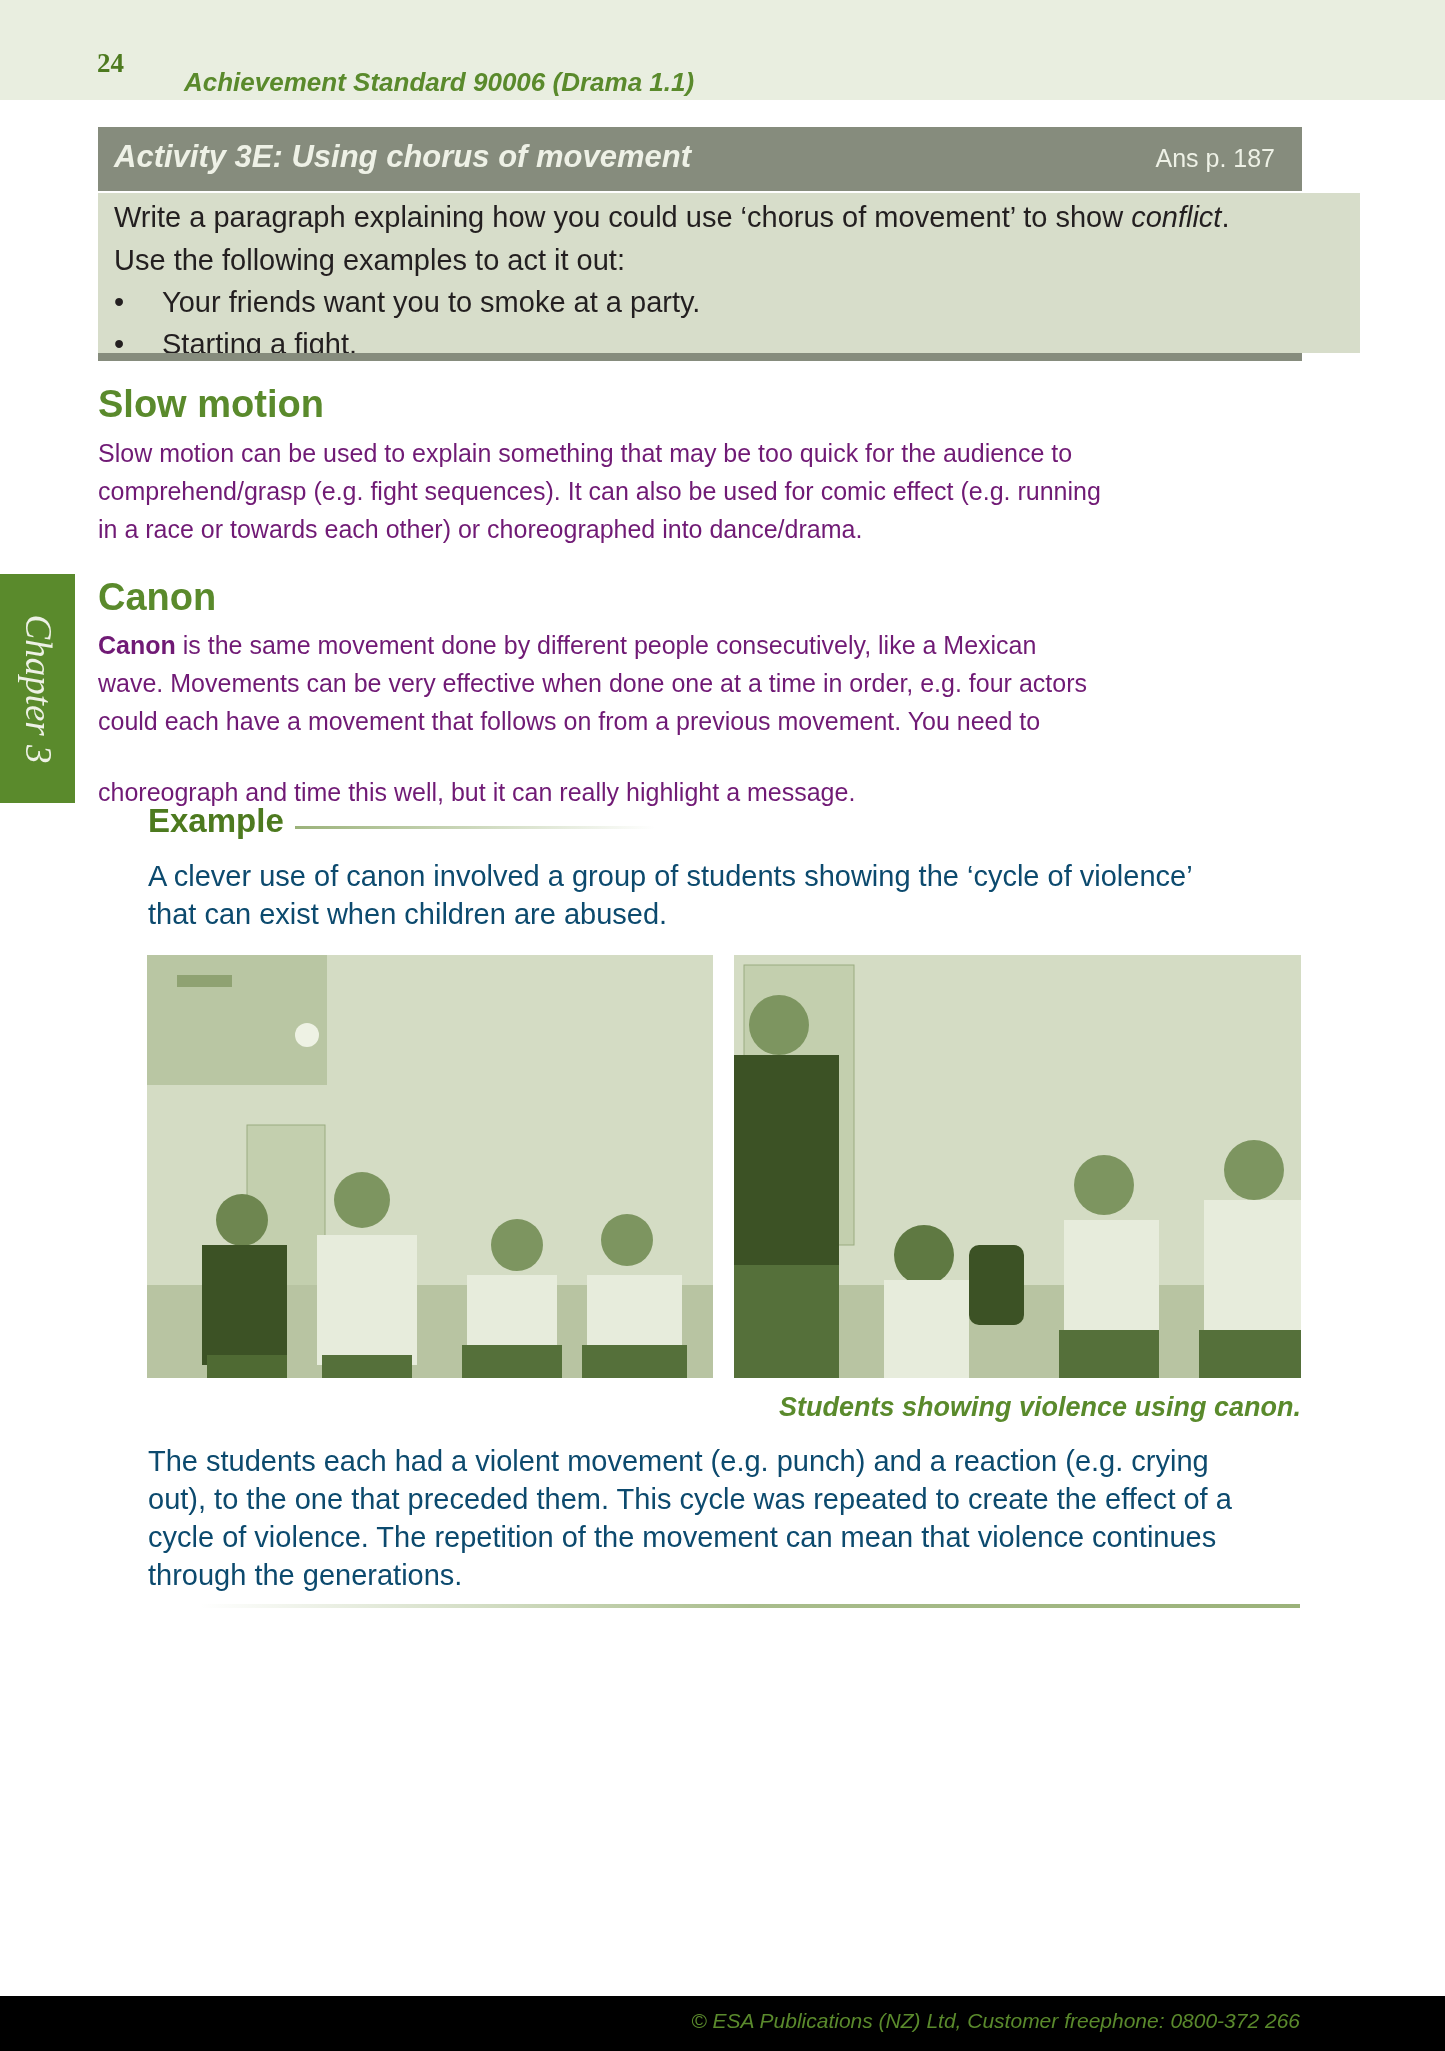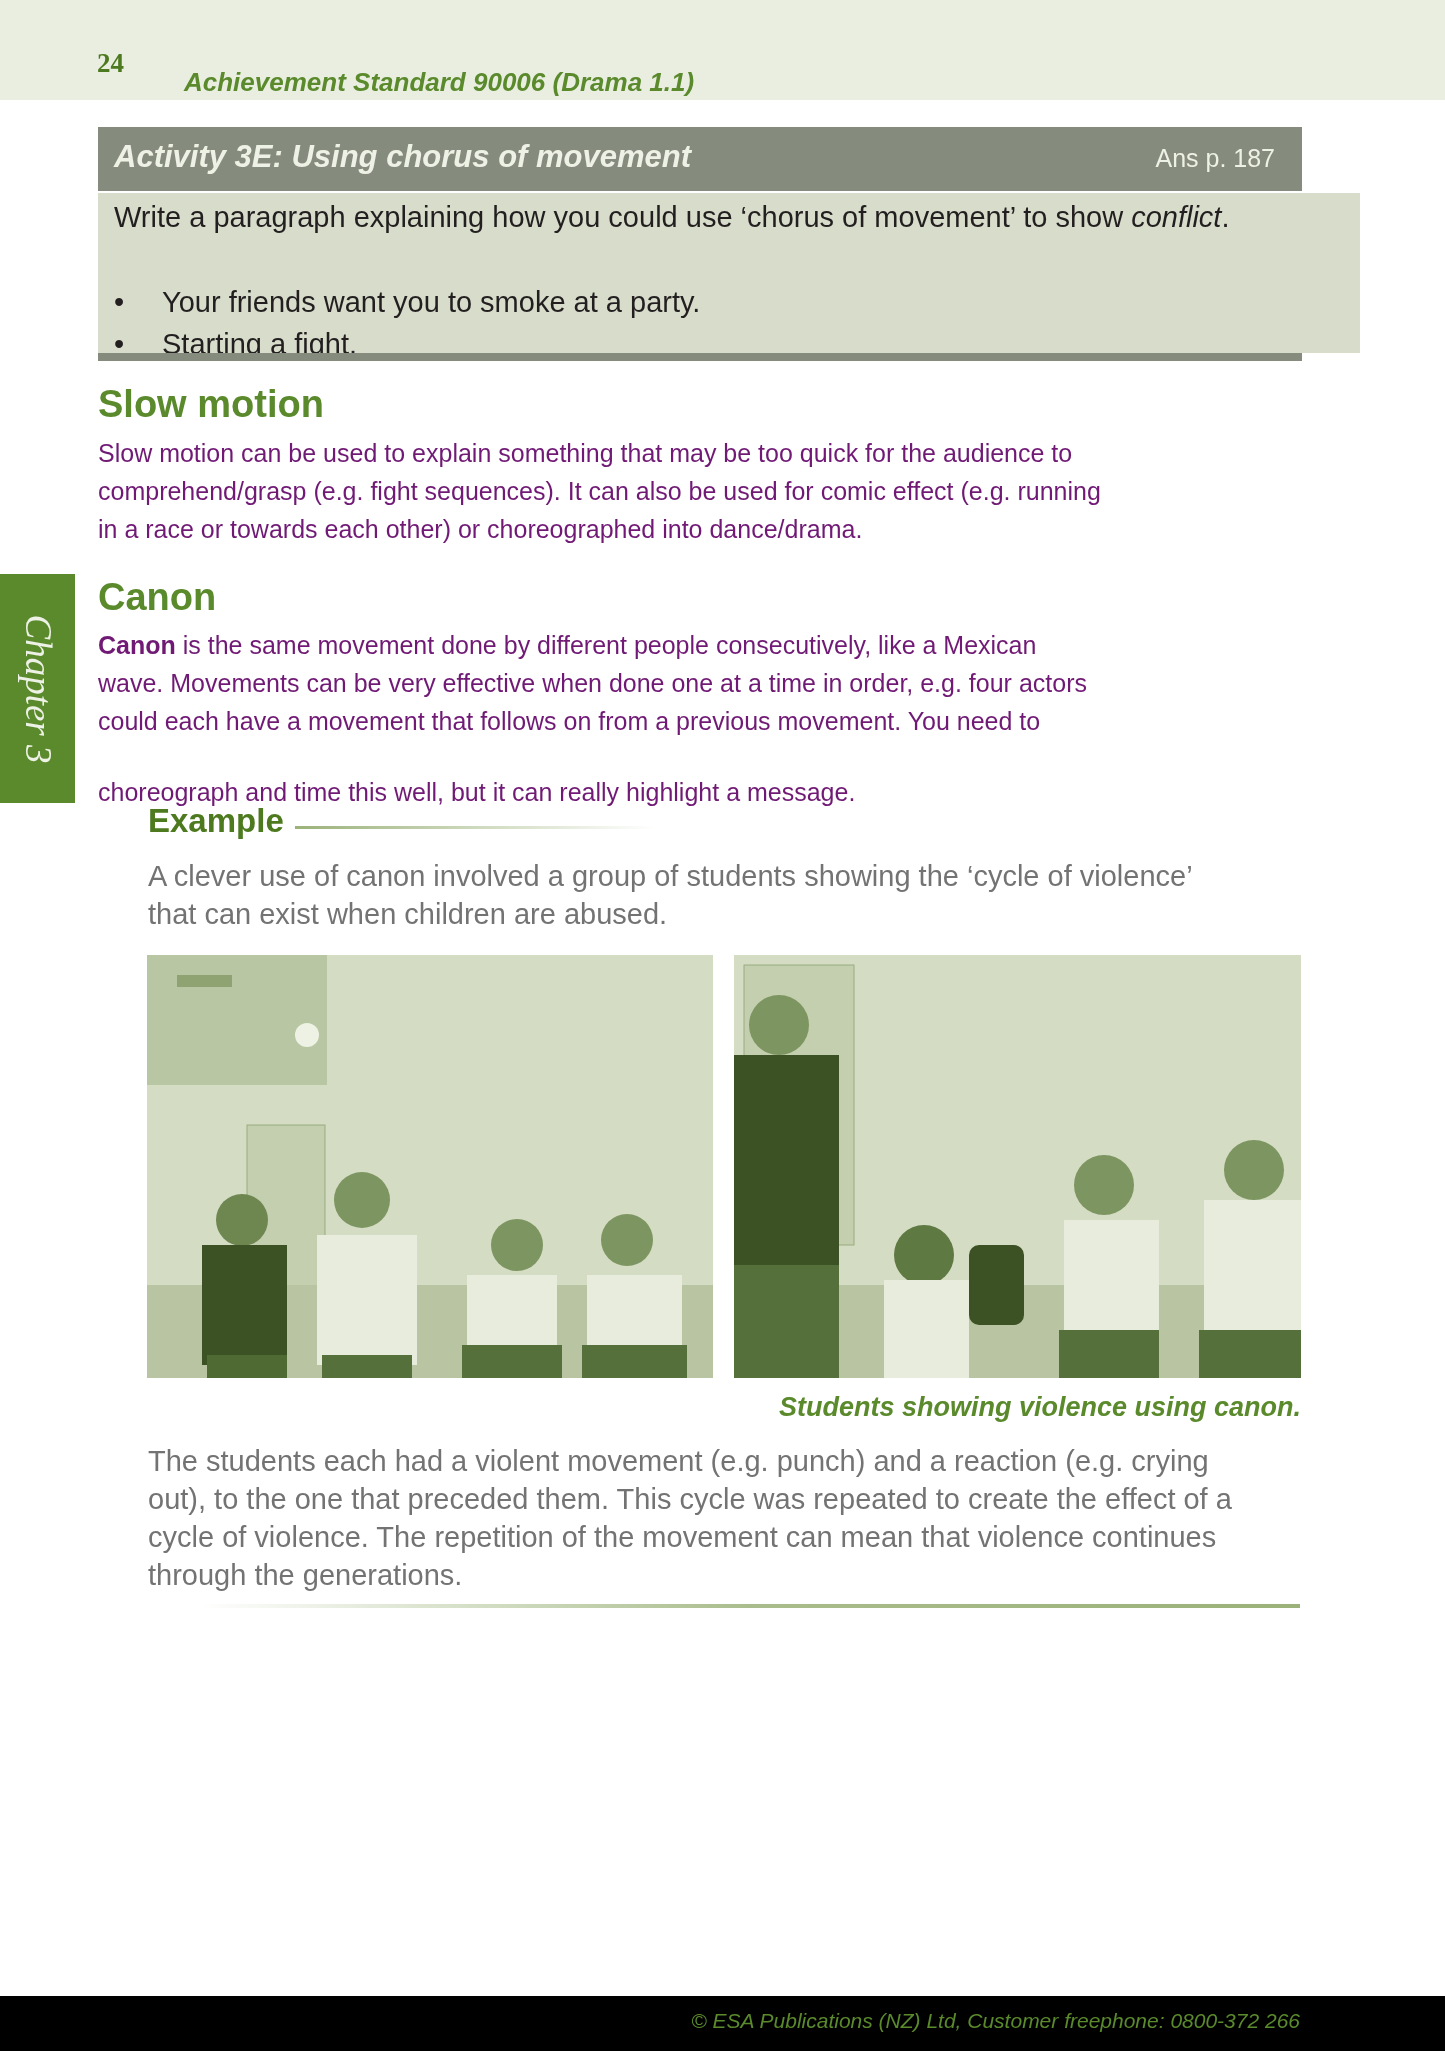--- a/index.html
+++ b/index.html
@@ -19,21 +19,21 @@
   .act-ans { right: 27px; top: 17px; font-size: 25px; color: #eef1e6; }
   .act-body { left: 98px; top: 193px; width: 1262px; height: 160px; background: #d7ddca; }
   .act-bar { left: 98px; top: 353px; width: 1204px; height: 8px; background: #868c7d; }
   .act-line { left: 16px; font-size: 29px; color: #231f20; white-space: nowrap; }
   .bullet { font-size: 29px; color: #231f20; }
 
   .h2 { left: 98px; font-size: 38px; font-weight: bold; color: #5a8a2c; }
   .p { left: 98px; font-size: 25px; line-height: 38px; color: #701a75; white-space: nowrap; }
   .ex-head { left: 148px; top: 802px; font-size: 33px; font-weight: bold; color: #4d7a1f; }
   .ex-rule { left: 295px; top: 826px; width: 360px; height: 3px; background: linear-gradient(to right, #9bb27a, rgba(155,178,122,0)); }
-  .ex-text { left: 148px; font-size: 29px; line-height: 38px; color: #737373; white-space: nowrap; }
+  .ex-text { left: 148px; font-size: 29px; line-height: 38px; color: #0c4a6e; white-space: nowrap; }
 
   .photo { top: 955px; height: 423px; overflow: hidden; background: #c6d1b3; }
   .photo1 { left: 147px; width: 566px; }
   .photo2 { left: 734px; width: 567px; }
   .caption { left: 147px; top: 1392px; width: 1154px; text-align: right; font-size: 27px; font-style: italic; font-weight: bold; color: #5a8a2c; }
   .end-rule { left: 200px; top: 1604px; width: 1100px; height: 4px; background: linear-gradient(to right, rgba(155,178,122,0), #a9bd8c 50%, #9bb27a); }
 
   .chapter-tab { left: 0; top: 574px; width: 75px; height: 229px; background: #5a8a2c; }
   .chapter-label { position: absolute; left: 50%; top: 50%; transform: translate(-50%, -50%) rotate(90deg); white-space: nowrap; font-family: "Liberation Serif", serif; font-style: italic; font-size: 37px; color: #eef1e6; }
 
@@ -47,20 +47,21 @@
   <span class="abs page-num">24</span>
   <span class="abs running-title">Achievement Standard 90006 (Drama 1.1)</span>
 </div>
 
 <div class="abs act-head">
   <span class="abs act-title">Activity 3E: Using chorus of movement</span>
   <span class="abs act-ans">Ans p. 187</span>
 </div>
 <div class="abs act-body">
   <div class="abs act-line" style="top:8px;"><span>Write a paragraph explaining how you could use ‘chorus of movement’ to show </span><em>conflict</em><span>.</span></div>
+  <div class="abs act-line" style="top:51px;">Use the following examples to act it out:</div>
   <div class="abs act-line" style="top:93px;">
     <span class="bullet">•</span>
     <span style="position:absolute; left:48px;">Your friends want you to smoke at a party.</span>
   </div>
   <div class="abs act-line" style="top:135px;">
     <span class="bullet">•</span>
     <span style="position:absolute; left:48px;">Starting a fight.</span>
   </div>
 </div>
 <div class="abs act-bar"></div>

